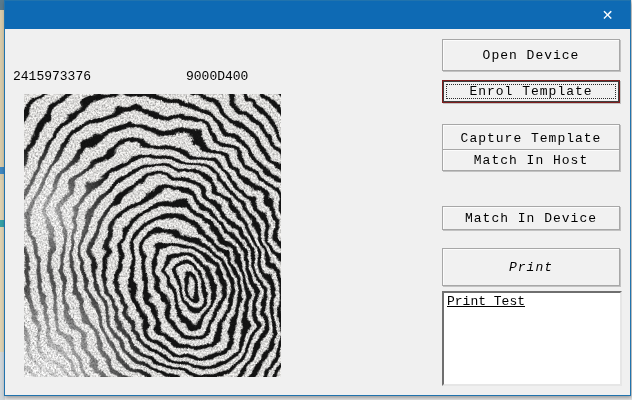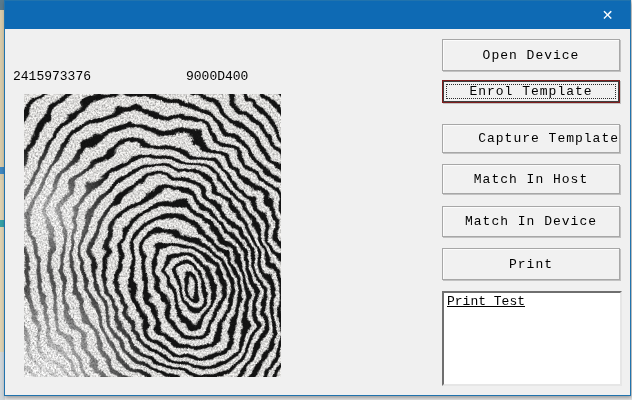--- a/index.html
+++ b/index.html
@@ -62,24 +62,24 @@
     box-shadow:inset 1px 1px 0 #fcfcfc, 1px 1px 0 #c2c2c2;
     font-family:"Liberation Mono","DejaVu Sans Mono",monospace;
     font-size:13px;color:#000;letter-spacing:1px;
     text-align:center;padding:0;cursor:default;
   }
   .b1{top:38px;height:32px;}
   .b2{top:79px;height:23px;
       border:1px solid #7f1d1d;
       box-shadow:inset 0 0 0 1px #3f3f3f, 1px 1px 0 #c2c2c2;
       outline:1px dotted #2a2a2a;outline-offset:-5px;}
-  .b3{top:123px;height:29px;text-align:right;}
-  .b4{top:163px;height:30px;}
-  .b5{top:205px;height:31px;}
-  .b6{top:247px;height:32px;}
+  .b3{top:123px;height:29px;}
+  .b4{top:148px;height:22px;}
+  .b5{top:205px;height:24px;}
+  .b6{top:247px;height:38px;font-style:italic;}
 
   
   .out{
     position:absolute;left:437px;top:290px;width:180px;height:95px;
     box-sizing:border-box;resize:none;overflow:hidden;
     background:#ffffff;color:#000;
     border:2px solid;border-color:#6f6f6f #e6e6e6 #e6e6e6 #6f6f6f;
     font-family:"Liberation Mono","DejaVu Sans Mono",monospace;
     font-size:13px;line-height:16px;padding:1px 3px;
     white-space:pre;

